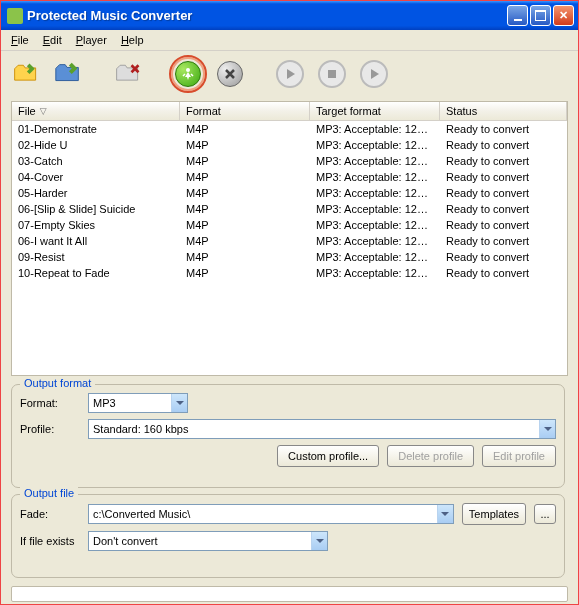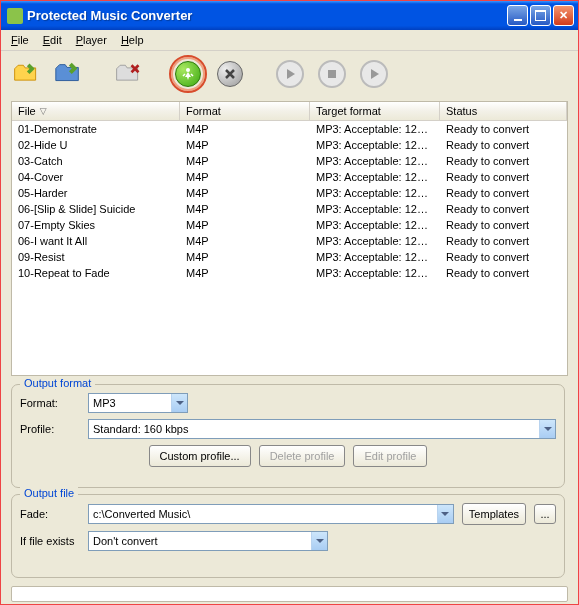--- a/index.html
+++ b/index.html
@@ -233,21 +233,21 @@
     border-radius: 3px;
     background: linear-gradient(to bottom, #fff, #ece9d8);
     font-size: 11px;
     font-family: Tahoma, sans-serif;
   }
   .btn:disabled {
     color: #a0a0a0;
   }
   .btn-row {
     display: flex;
-    justify-content: center;
+    justify-content: flex-end;
     gap: 8px;
     margin-top: 2px;
   }
   .small-btn {
     width: 22px; height: 20px;
     border: 1px solid #888;
     border-radius: 3px;
     background: linear-gradient(to bottom, #fff, #ece9d8);
     display: flex; align-items: center; justify-content: center;
     font-size: 11px;

